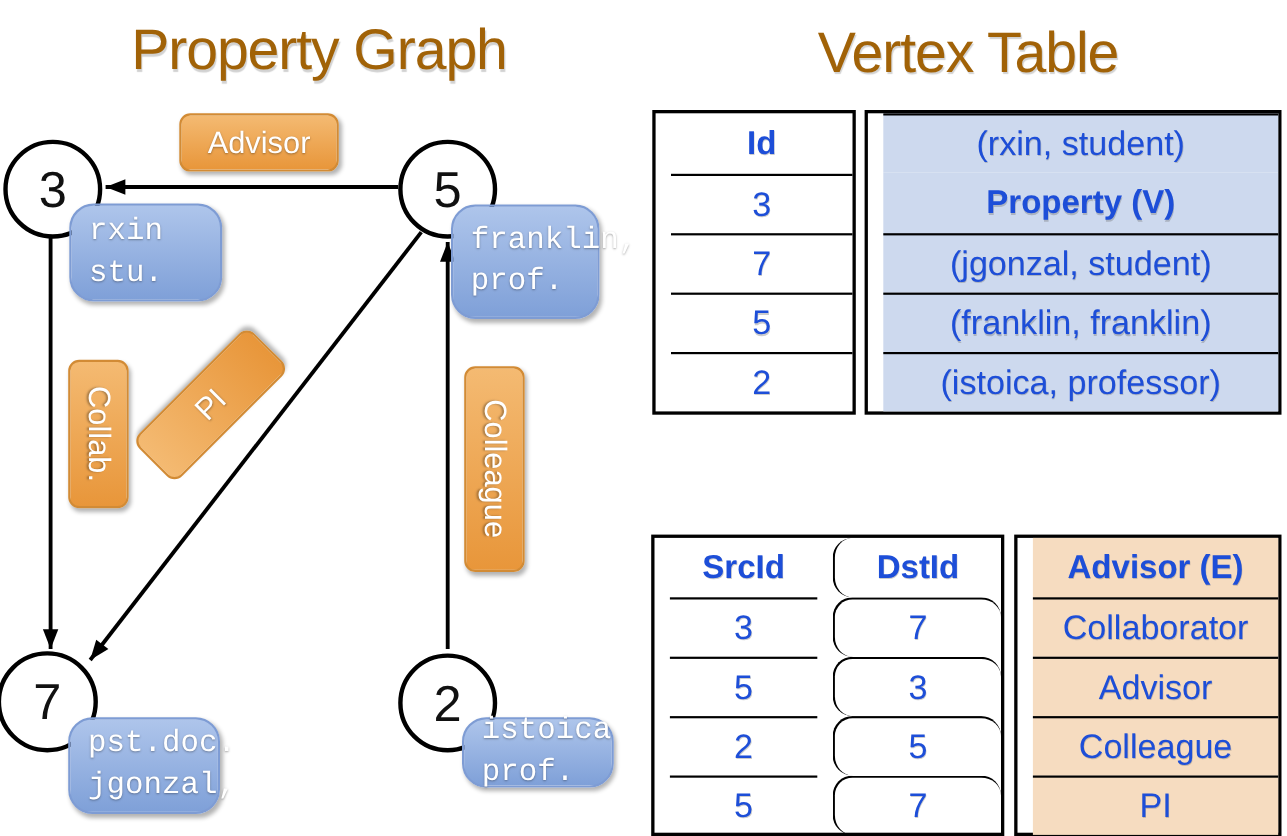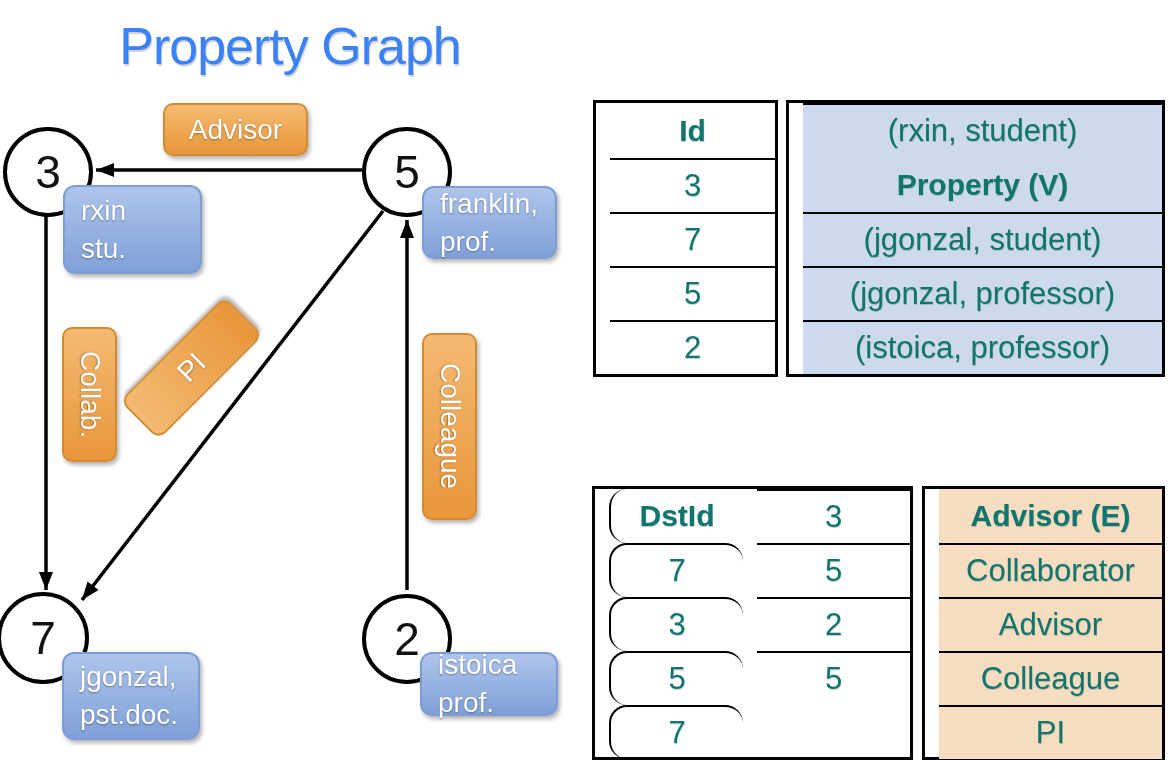--- a/index.html
+++ b/index.html
@@ -3,21 +3,21 @@
 <meta charset="utf-8">
 <style>
   html,body{margin:0;padding:0;background:#ffffff;}
   #stage{
     position:relative;width:1170px;height:760px;overflow:hidden;
     font-family:"Liberation Sans","DejaVu Sans",sans-serif;background:#fff;
   }
   
   .big-title{
     position:absolute;text-align:center;font-size:52px;font-weight:300;
-    color:#3b82f6;letter-spacing:-1px;white-space:nowrap;
+    color:#a16207;letter-spacing:-1px;white-space:nowrap;
     text-shadow:1px 2px 1px rgba(0,0,0,0.18);
   }
   #graph-title{left:0;top:16px;width:580px;}
   #vertex-title{left:590px;top:18px;width:580px;}
   #edge-title{left:590px;top:402px;width:580px;}
 
   
   .node{
     position:absolute;width:90px;height:90px;border-radius:50%;
     background:#fff;border:4px solid #000;box-sizing:border-box;
@@ -31,50 +31,51 @@
     text-shadow:0 1px 2px rgba(0,0,0,0.35);
   }
   .pill.orange{
     background:linear-gradient(#f4ba72,#e8963a);
     border:2px solid #d28b35;border-radius:10px;
     box-shadow:2px 3px 4px rgba(0,0,0,0.30);
     font-size:28px;
   }
   .pill.blue{
     background:linear-gradient(#aec5eb,#7fa0d8);
-    border:2px solid #7e9cd4;border-radius:12px;
+    border:2px solid #7e9cd4;border-radius:22px;
     box-shadow:2px 3px 4px rgba(0,0,0,0.30);
     font-size:28px;
+    font-family:Liberation Mono, monospace;
   }
   .pill.vtext{writing-mode:vertical-rl;text-orientation:mixed;}
   .blue-label{
     flex-direction:column;align-items:flex-start;justify-content:center;
     padding-left:16px;line-height:38px;font-size:28px;
   }
   #pill-advisor{left:163px;top:103px;width:145px;height:53px;}
   #pill-collab{left:62px;top:327px;width:55px;height:135px;}
   #pill-colleague{left:422px;top:333px;width:55px;height:187px;}
   #pill-pi{left:164px;top:294px;width:55px;height:148px;transform:rotate(225deg);}
   #label-n3{left:63px;top:185px;width:139px;height:89px;}
-  #label-n5{left:422px;top:186px;width:135px;height:73px;}
+  #label-n5{left:410px;top:186px;width:135px;height:104px;}
   #label-n7{left:62px;top:652px;width:138px;height:88px;}
   #label-n2{left:420px;top:652px;width:138px;height:64px;}
   #node-3{left:3px;top:127px;}
   #node-5{left:362px;top:127px;}
   #node-7{left:-3px;top:592px;width:92px;height:92px;}
   #node-2{left:362px;top:594px;}
   #edges-svg{position:absolute;left:0;top:0;}
 
   
   .tbl-group{
     position:absolute;border:3px solid #000;box-sizing:border-box;background:#fff;
   }
   .cell{
     box-sizing:border-box;display:flex;align-items:center;justify-content:center;
-    font-size:31px;color:#0f766e;border-top:2.5px solid #000;
+    font-size:31px;color:#1d4ed8;border-top:2.5px solid #000;
     text-shadow:0.5px 1px 0 rgba(110,110,110,0.35);white-space:nowrap;margin-left:14px;
   }
   .cell.first{border-top:none;}
   .cell.hdr{font-weight:bold;font-size:30px;}
   .twocol{display:grid;grid-template-columns:148px 1fr;}
   .twocol .cell.divl{border-left:2.5px solid #000;border-radius:18px;}
   
   #vt-id{left:593px;top:100px;width:185px;height:277px;}
   #vt-prop{left:786px;top:100px;width:379px;height:277px;}
   #vt-id .cell,#vt-prop .cell{height:54px;}
@@ -117,46 +118,48 @@
 
   <div id="label-n3" class="pill blue blue-label">
     <span>rxin</span>
     <span>stu.</span>
   </div>
   <div id="label-n5" class="pill blue blue-label">
     <span>franklin,</span>
     <span>prof.</span>
   </div>
   <div id="label-n7" class="pill blue blue-label">
+    <span>pst.doc.</span>
     <span>jgonzal,</span>
-    <span>pst.doc.</span>
   </div>
   <div id="label-n2" class="pill blue blue-label">
     <span>istoica</span>
     <span>prof.</span>
   </div>
 
+  <div id="vertex-title" class="big-title">Vertex Table</div>
 
   <div id="vt-id" class="tbl-group">
     <div class="cell hdr first">Id</div>
     <div class="cell">3</div>
     <div class="cell">7</div>
     <div class="cell">5</div>
     <div class="cell">2</div>
   </div>
   <div id="vt-prop" class="tbl-group">
     <div class="cell">(rxin, student)</div>
     <div class="cell hdr first">Property (V)</div>
     <div class="cell">(jgonzal, student)</div>
-    <div class="cell">(jgonzal, professor)</div>
+    <div class="cell">(franklin, franklin)</div>
     <div class="cell">(istoica, professor)</div>
   </div>
 
 
   <div id="et-ids" class="tbl-group twocol">
+    <div class="cell hdr first">SrcId</div>
     <div class="cell hdr first divl">DstId</div>
     <div class="cell">3</div>
     <div class="cell divl">7</div>
     <div class="cell">5</div>
     <div class="cell divl">3</div>
     <div class="cell">2</div>
     <div class="cell divl">5</div>
     <div class="cell">5</div>
     <div class="cell divl">7</div>
   </div>

